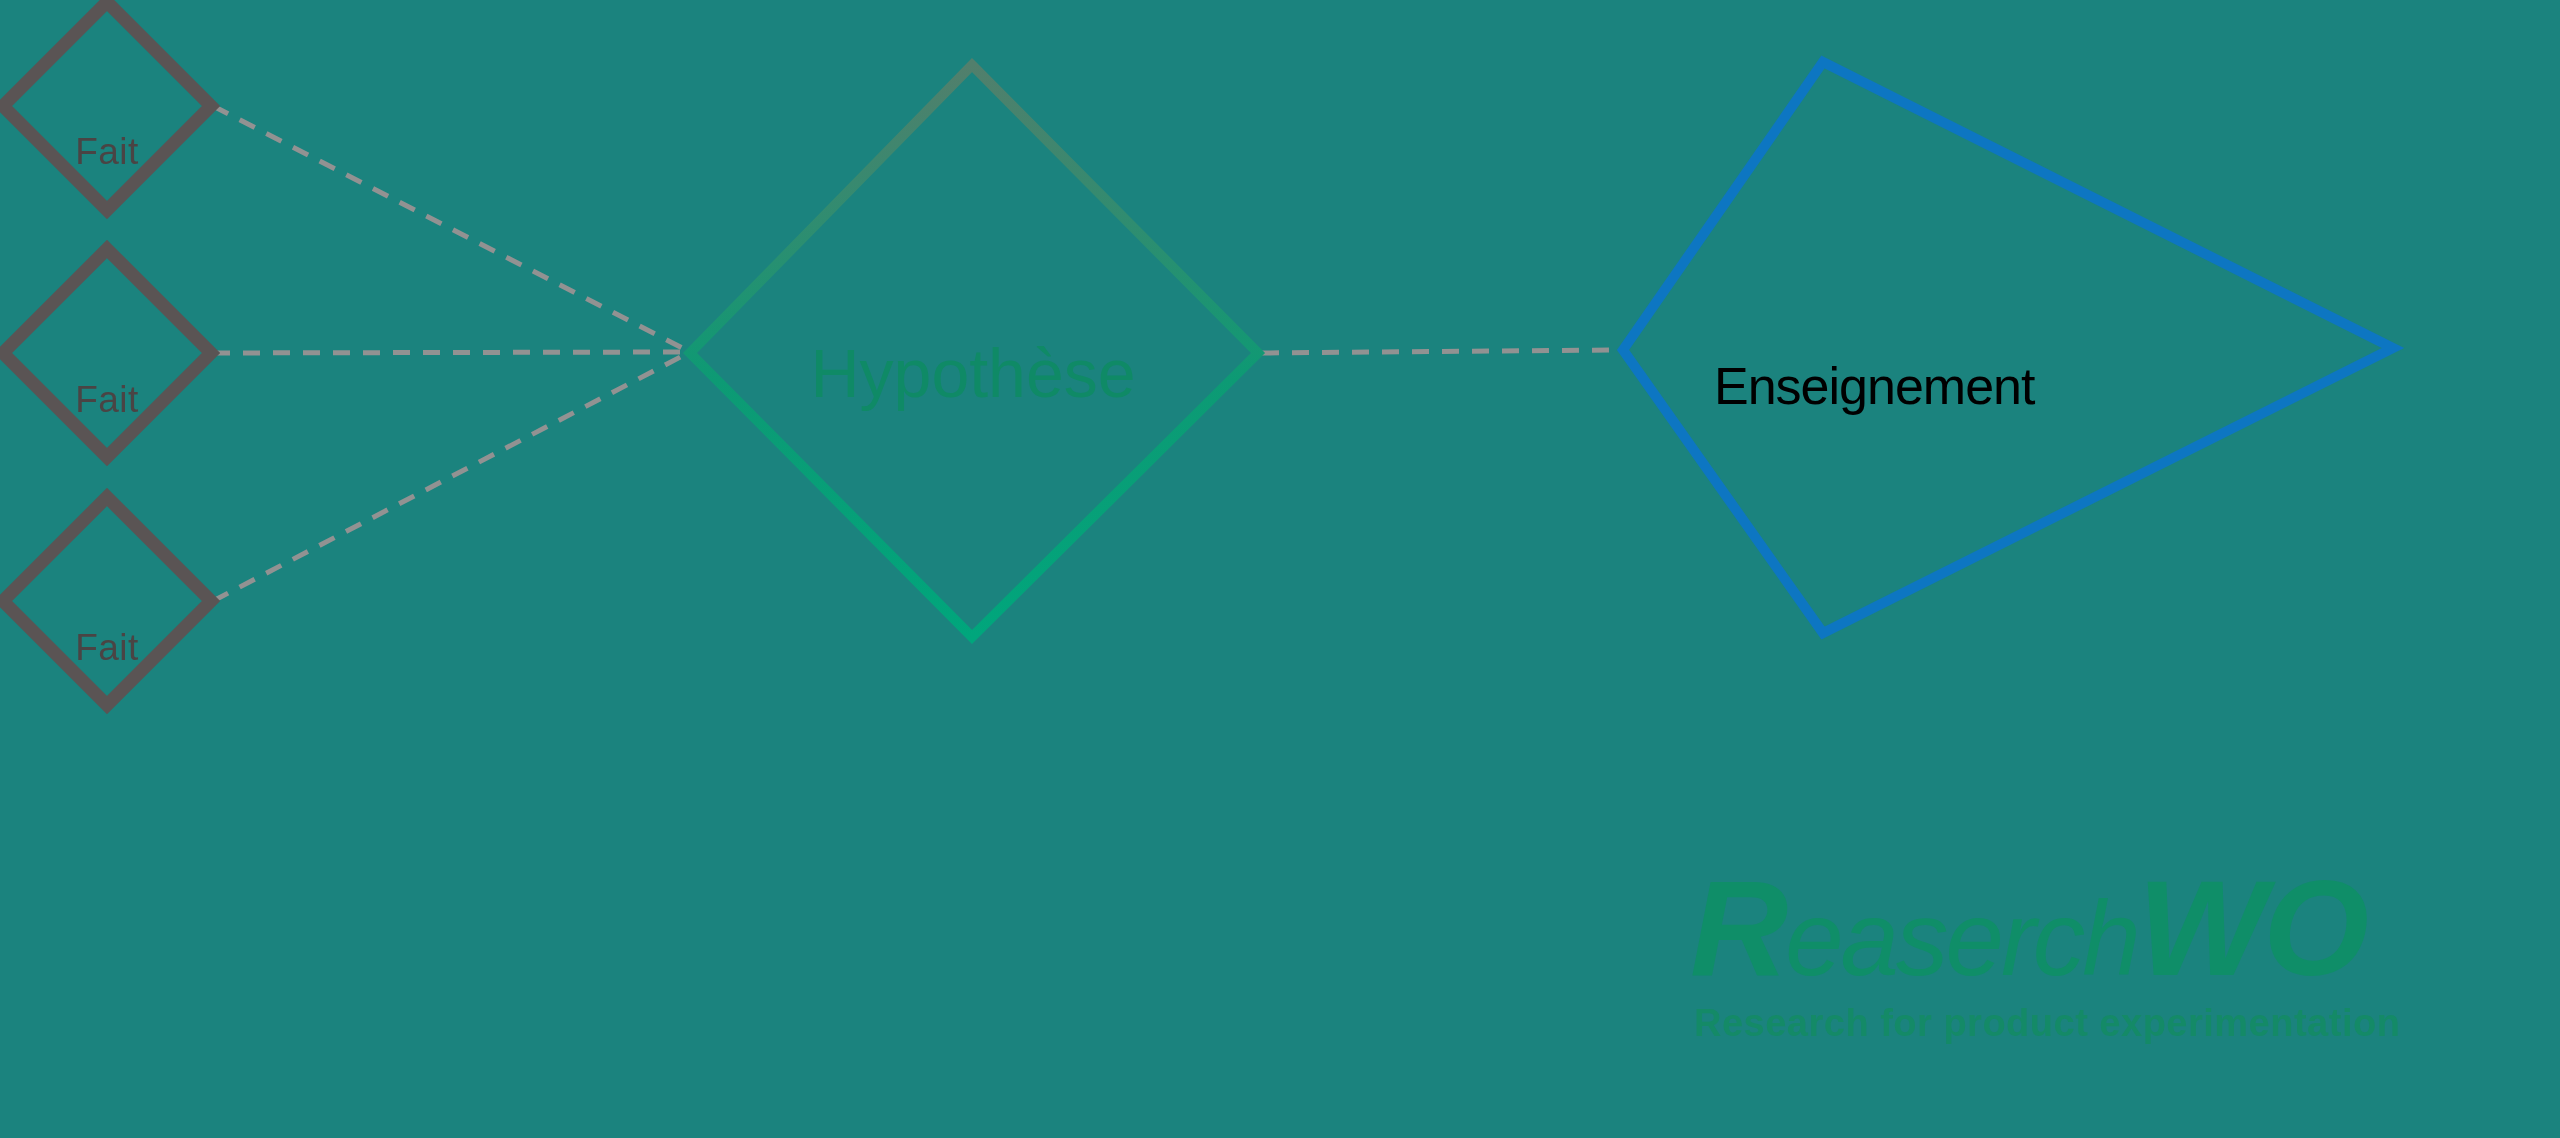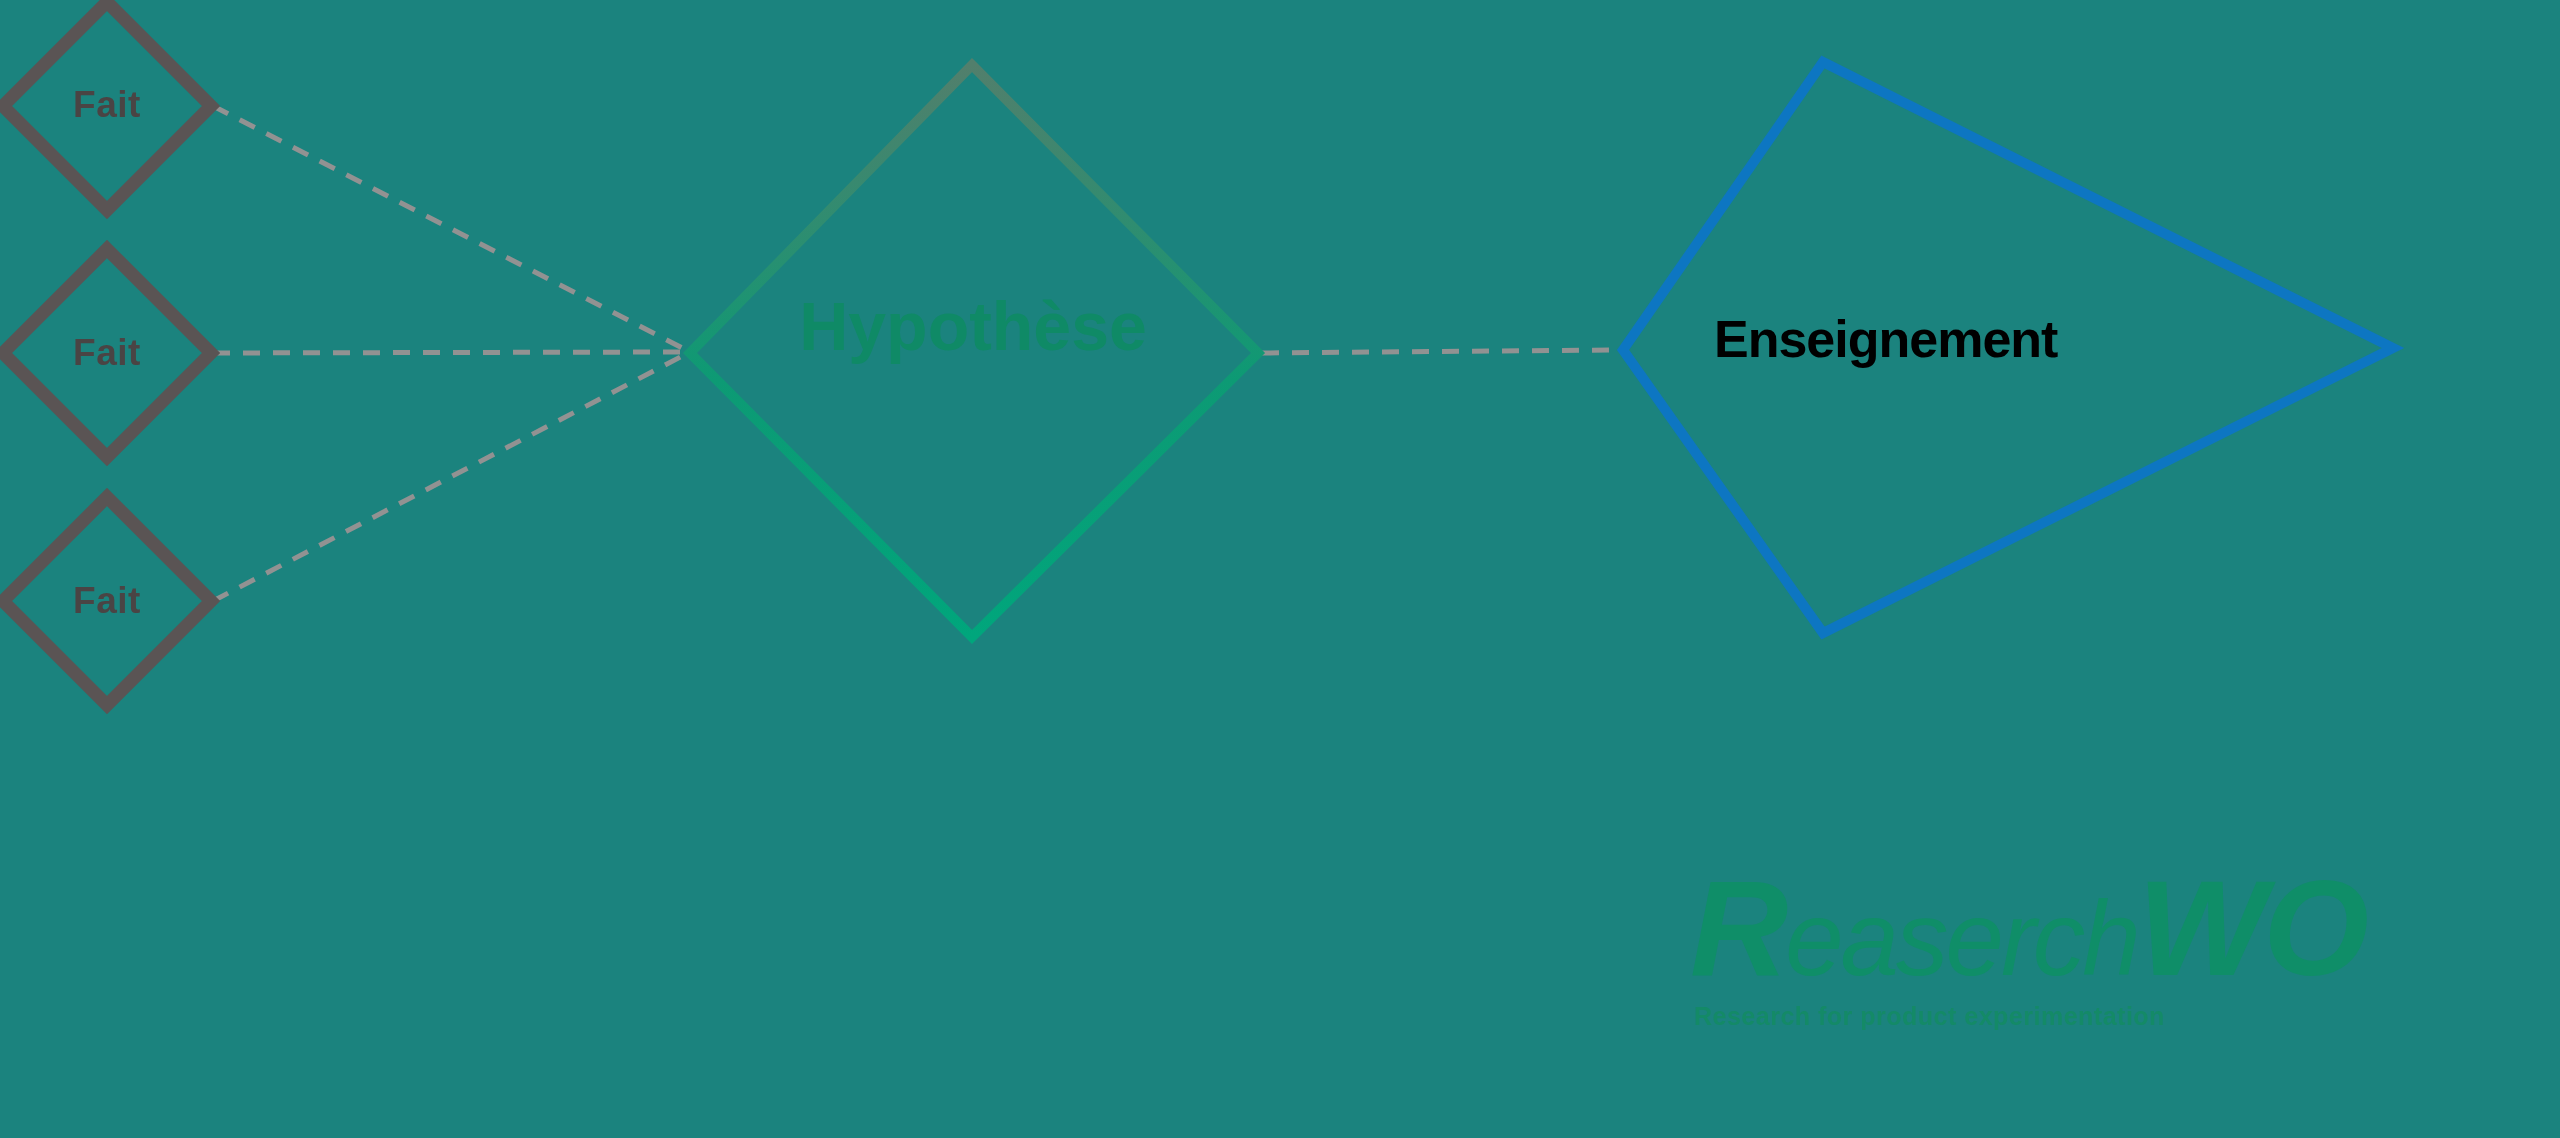--- a/index.html
+++ b/index.html
@@ -8,22 +8,23 @@
     background: #1b837e;
     overflow: hidden;
     font-family: "Liberation Sans", sans-serif;
     position: relative;
   }
   .stage { position: absolute; left: 0; top: 0; width: 2560px; height: 1138px; }
   svg.diagram { position: absolute; left: 0; top: 0; }
 
   .node-label {
     position: absolute;
-    font-weight: 700;
+    font-weight: 400;
     text-align: center;
+    margin-top: 47px;
   }
   .fact-label {
     left: 0; width: 214px;
     font-size: 37px; line-height: 42px;
     color: #4a4444;
     letter-spacing: 0.5px;
   }
   .fact-label.f1 { top: 84px; }
   .fact-label.f2 { top: 332px; }
   .fact-label.f3 { top: 580px; }
@@ -47,21 +48,21 @@
     color: #0f8e68;
     font-style: italic;
     letter-spacing: -3px;
     white-space: pre;
   }
   .logo-main .brand-heavy { font-size: 136px; font-weight: 700; }
   .logo-main .brand-light { font-size: 105px; font-weight: 400; }
 
   .logo-tagline {
     position: absolute; left: 1694px; top: 1002px;
-    font-size: 25px; font-weight: 700;
+    font-size: 38px; font-weight: 700;
     color: #148a67;
     letter-spacing: 0.5px;
     white-space: pre;
   }
   .logo-byline {
     position: absolute; left: 1698px; top: 1068px;
     font-size: 52px; font-weight: 400;
     color: #2c836f;
     white-space: pre;
   }

